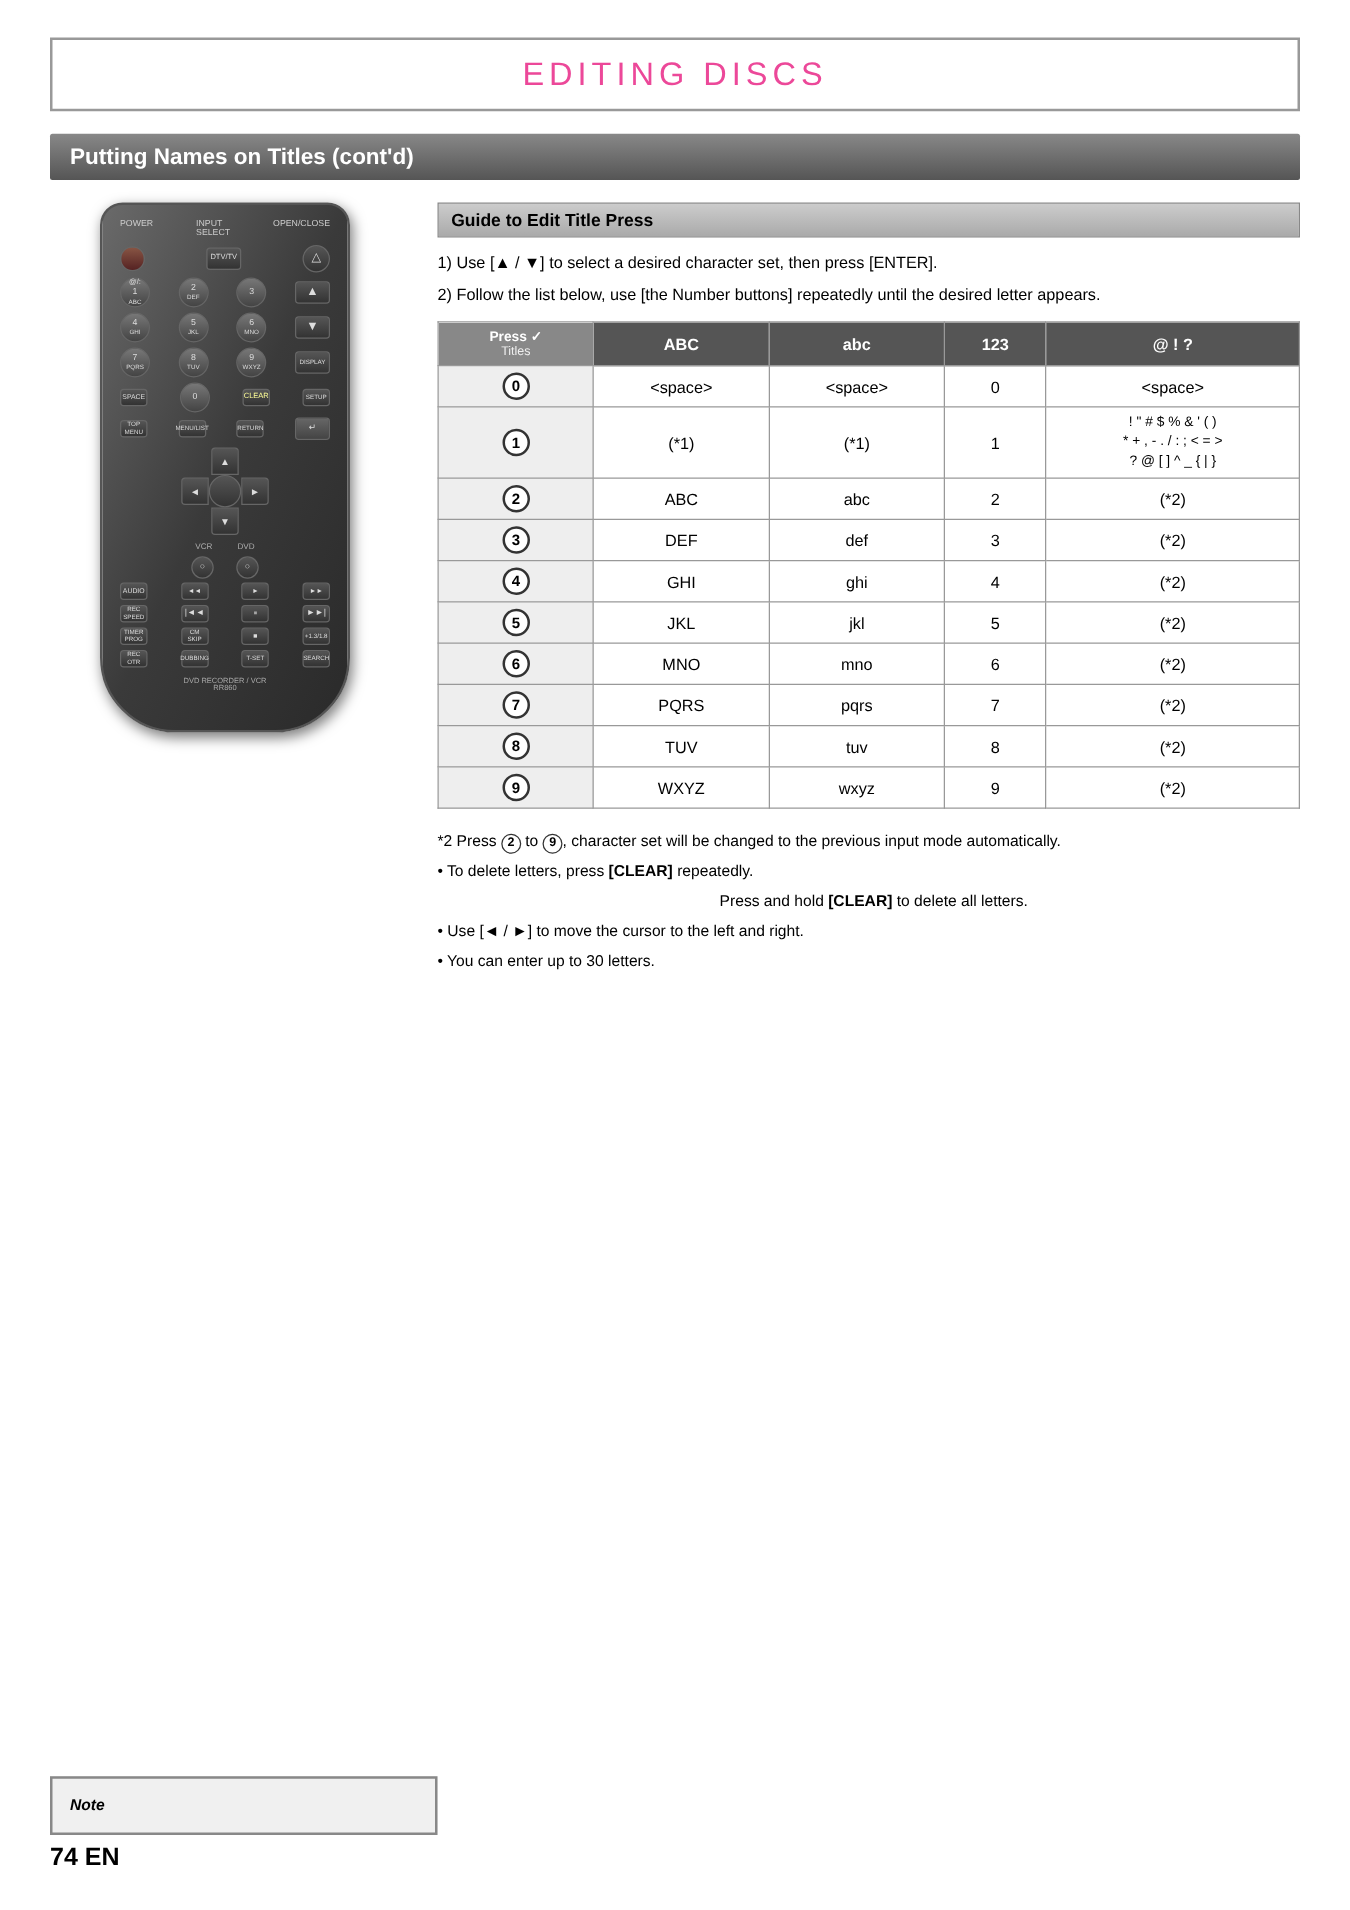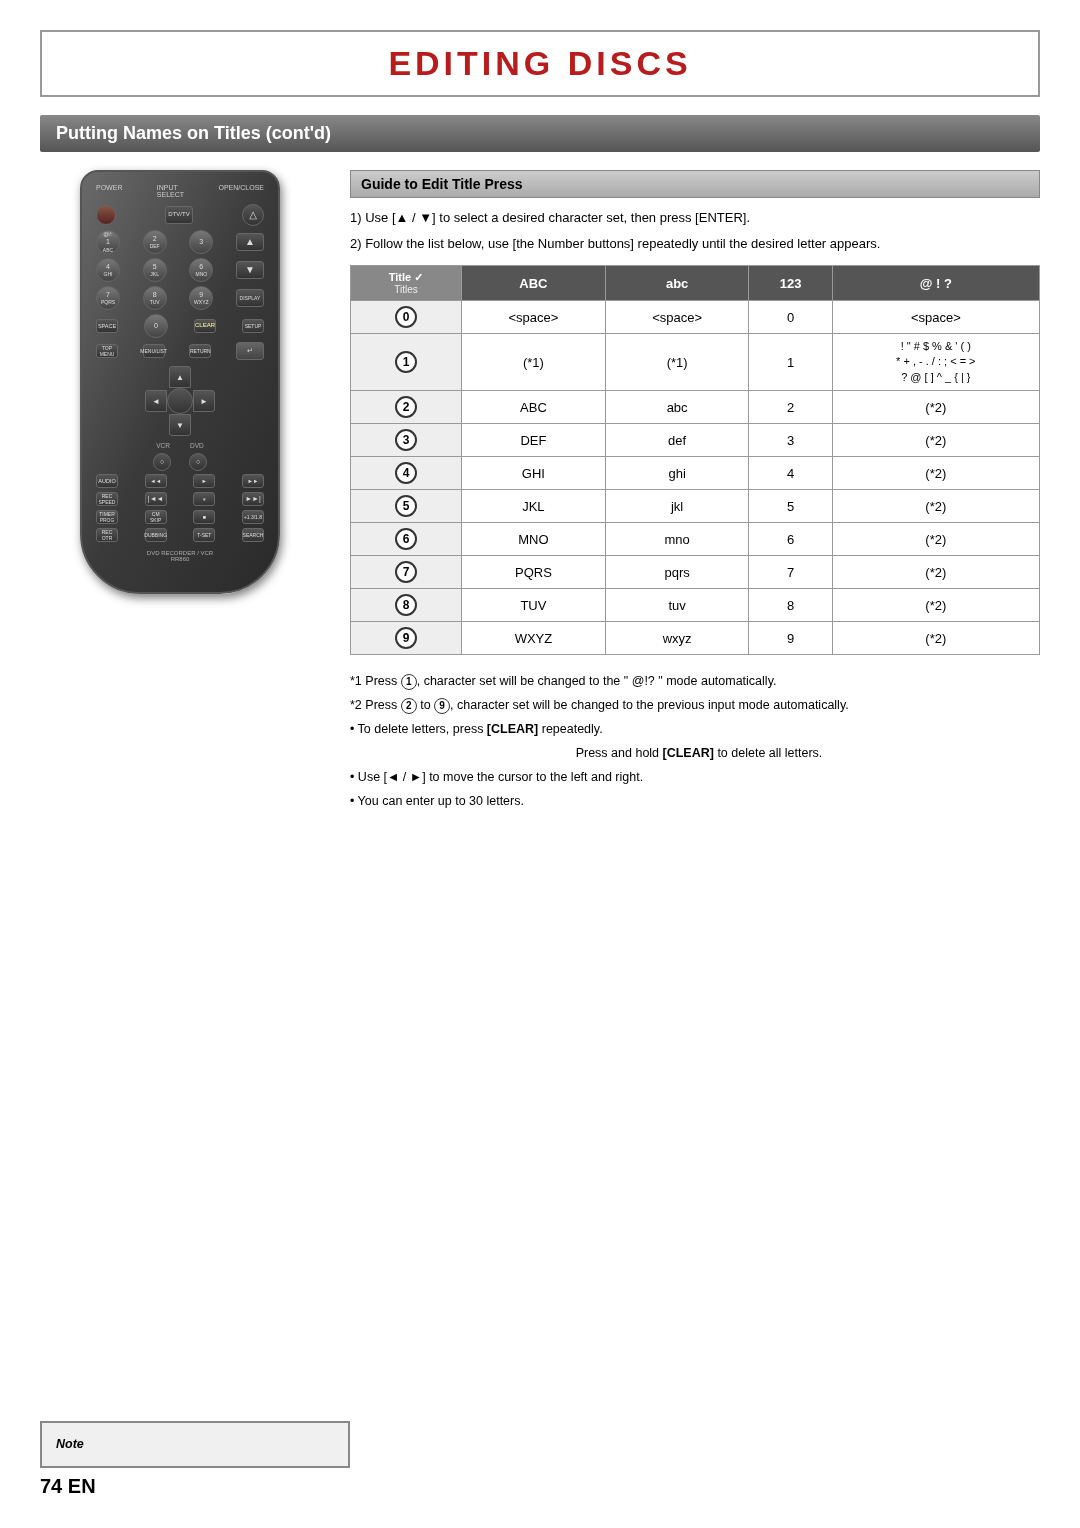--- a/index.html
+++ b/index.html
@@ -20,24 +20,24 @@
     }
 
     
     .main-title-box {
       border: 2px solid #999;
       text-align: center;
       padding: 12px 0;
       margin-bottom: 18px;
     }
     .main-title {
-      font-size: 34px;
-      font-weight: bold;
+      font-size: 26px;
+      font-weight: normal;
       letter-spacing: 4px;
-      color: #b91c1c;
+      color: #ec4899;
     }
 
     
     .section-header {
       background: linear-gradient(to bottom, #888, #555);
       color: #fff;
       font-size: 18px;
       font-weight: bold;
       padding: 8px 16px;
       margin-bottom: 18px;
@@ -428,21 +428,21 @@
 
       <div class="instructions">
         <p><strong>1) Use [▲ / ▼] to select a desired character set, then press [ENTER].</strong></p>
         <p><strong>2) Follow the list below, use [the Number buttons] repeatedly until the desired letter appears.</strong></p>
       </div>
 
       <table class="char-table">
         <thead>
           <tr>
             <th class="select-header-cell">
-              <div style="font-size:11px;">Title ✓</div>
+              <div style="font-size:11px;">Press ✓</div>
               <div style="font-size:10px; font-weight:normal; color:#eee;">Titles</div>
             </th>
             <th>ABC</th>
             <th>abc</th>
             <th>123</th>
             <th>@ ! ?</th>
           </tr>
         </thead>
         <tbody>
           <tr>
@@ -512,21 +512,20 @@
             <td><span class="num-circle">9</span></td>
             <td>WXYZ</td>
             <td>wxyz</td>
             <td>9</td>
             <td>(*2)</td>
           </tr>
         </tbody>
       </table>
 
       <div class="footer-notes">
-        <p>*1 Press <span class="num-circle" style="display:inline-flex;width:16px;height:16px;border-radius:50%;border:1.5px solid #333;font-size:10px;align-items:center;justify-content:center;font-weight:bold;">1</span>, character set will be changed to the " @!? " mode automatically.</p>
         <p>*2 Press <span class="num-circle" style="display:inline-flex;width:16px;height:16px;border-radius:50%;border:1.5px solid #333;font-size:10px;align-items:center;justify-content:center;font-weight:bold;">2</span> to <span class="num-circle" style="display:inline-flex;width:16px;height:16px;border-radius:50%;border:1.5px solid #333;font-size:10px;align-items:center;justify-content:center;font-weight:bold;">9</span>, character set will be changed to the previous input mode automatically.</p>
         <p>• To delete letters, press <strong>[CLEAR]</strong> repeatedly.</p>
         <p style="padding-left:8px;text-align:center;">Press and hold <strong>[CLEAR]</strong> to delete all letters.</p>
         <p>• Use [◄ / ►] to move the cursor to the left and right.</p>
         <p>• You can enter up to 30 letters.</p>
       </div>
 
     </div>
   </div>
 

